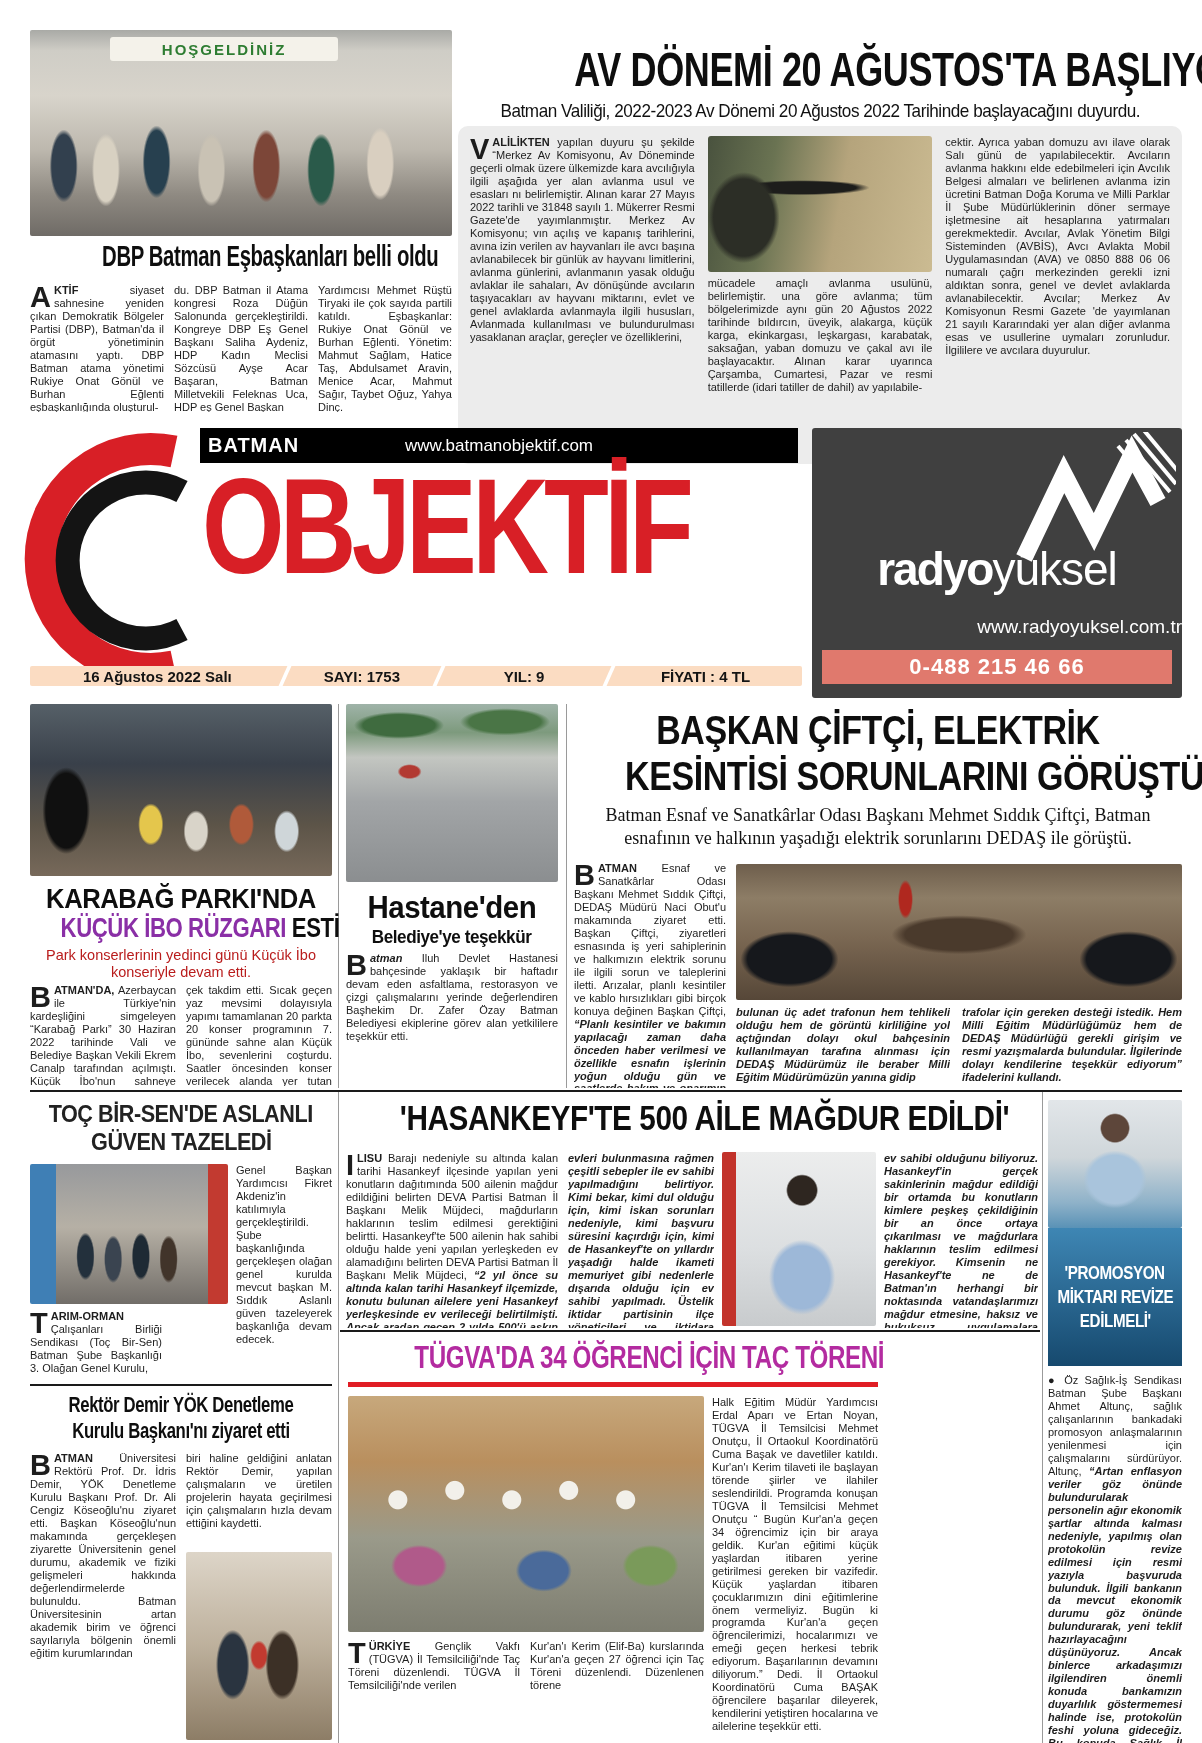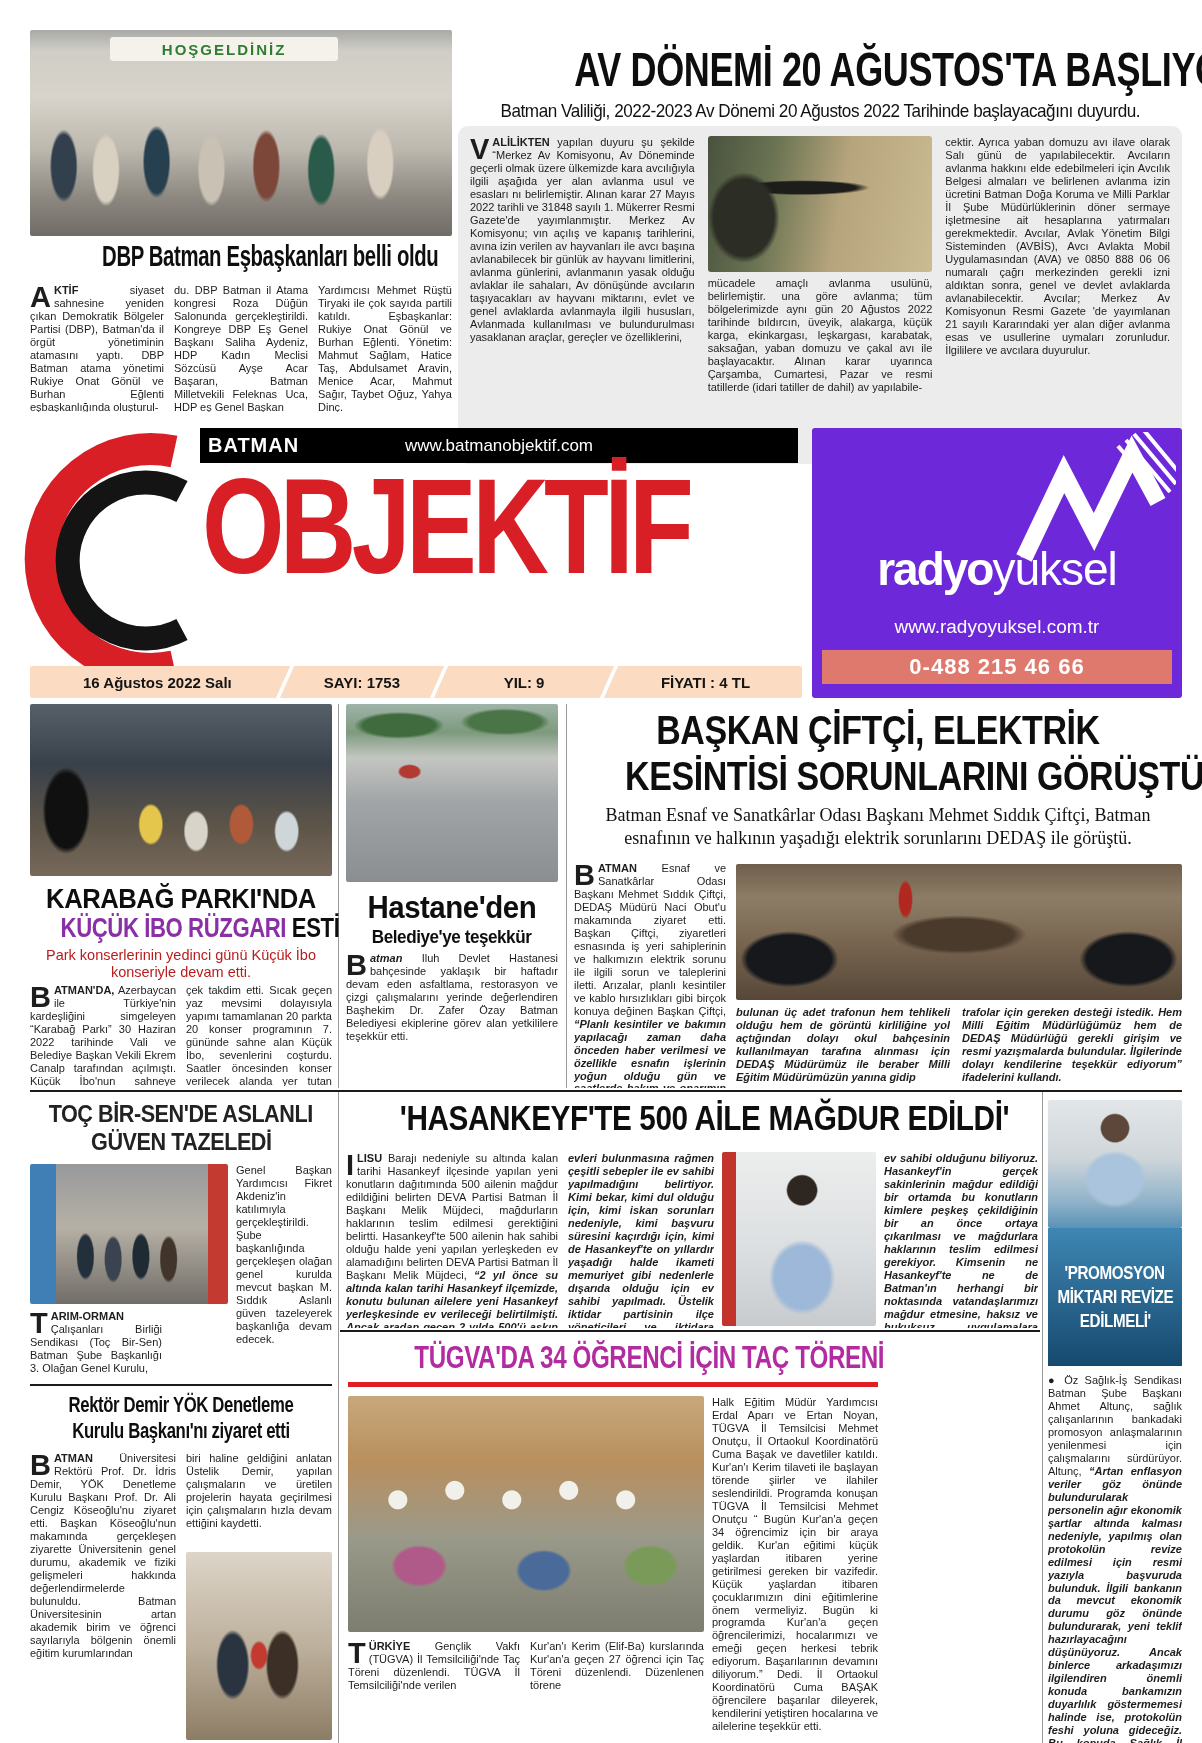--- a/index.html
+++ b/index.html
@@ -55,32 +55,32 @@
   #mast-region{font-weight:bold;font-size:20px;padding-left:8px;letter-spacing:1px;}
   #mast-site{position:absolute;left:0;width:100%;text-align:center;font-size:17px;}
   #logo-swoosh{left:22px;top:430px;width:190px;height:258px;}
   #logo-text{left:202px;top:452px;width:600px;height:175px;z-index:2;color:#d81f26;
     font-weight:bold;font-size:136px;line-height:1.1;transform:scaleX(.78);transform-origin:left center;
     letter-spacing:-6px;}
   #mast-botbar{left:240px;top:630px;width:558px;height:32px;background:#000;color:#fff;z-index:1;
     display:flex;align-items:center;}
   #mast-tagline{position:absolute;left:0;width:100%;text-align:center;font-size:17px;}
   #mast-section{position:absolute;right:14px;font-weight:bold;font-size:19px;letter-spacing:1px;}
-  #datebar{left:30px;top:666px;width:772px;height:32px;background:#fbdcc2;display:flex;
+  #datebar{left:30px;top:666px;width:772px;height:20px;background:#fbdcc2;display:flex;
     font-weight:bold;font-size:15px;color:#141414;border-radius:2px;}
   #datebar > div{display:flex;align-items:center;justify-content:center;position:relative;}
   #datebar > div + div::before{content:"";position:absolute;left:-2px;top:-5px;bottom:-5px;width:4px;
     background:#fff;transform:skewX(-24deg);}
   #db-date{width:33%}#db-issue{width:20%}#db-year{width:22%}#db-price{width:25%}
 
-  #radyo-box{left:812px;top:428px;width:370px;height:270px;background:#6d28d9;border-radius:3px;overflow:hidden;}
+  #radyo-box{left:812px;top:428px;width:370px;height:270px;background:#404040;border-radius:3px;overflow:hidden;}
   #radyo-brand{position:absolute;left:0;width:100%;top:118px;text-align:center;color:#fff;font-size:46px;line-height:1;}
   #radyo-brand b{font-weight:800;letter-spacing:-2px;}
   #radyo-brand span{font-weight:100;letter-spacing:-1px;}
-  #radyo-site{position:absolute;left:0;width:100%;top:188px;text-align:center;color:#fff;font-size:19px;}
+  #radyo-site{position:absolute;left:0;width:100%;top:188px;text-align:right;color:#fff;font-size:19px;}
   #radyo-band{position:absolute;left:10px;right:10px;top:222px;height:34px;background:#e0796d;
     display:flex;align-items:center;justify-content:center;color:#fff;font-weight:bold;font-size:22px;letter-spacing:1px;text-align:right;}
 
   
   #vr1{left:338px;top:704px;height:384px;}
   #vr2{left:566px;top:704px;height:384px;}
   #karabag-photo{left:30px;top:704px;width:302px;height:172px;
     background:
       radial-gradient(ellipse 34px 62px at 12% 62%,#101010 0 60%,transparent 70%),
       radial-gradient(ellipse 18px 30px at 40% 70%,#e4c64c 0 60%,transparent 70%),
@@ -345,21 +345,21 @@
   <div class="abs hl" id="rektor-h1">
     <span class="cond sx76">Rektör Demir YÖK Denetleme</span>
   </div>
   <div class="abs hl" id="rektor-h2">
     <span class="cond sx76">Kurulu Başkanı'nı ziyaret etti</span>
   </div>
   <div class="abs bt" id="rektor-col1">
     <span class="dropcap">B</span><b class="lead">ATMAN</b>
     <span>Üniversitesi Rektörü Prof. Dr. İdris Demir, YÖK Denetleme Kurulu Başkanı Prof. Dr. Ali Cengiz Köseoğlu'nu ziyaret etti. Başkan Köseoğlu'nun makamında gerçekleşen ziyarette Üniversitenin genel durumu, akademik ve fiziki gelişmeleri hakkında değerlendirmelerde bulunuldu. Batman Üniversitesinin artan akademik birim ve öğrenci sayılarıyla bölgenin önemli eğitim kurumlarından</span>
   </div>
-  <div class="abs bt" id="rektor-col2">biri haline geldiğini anlatan Üstelik Demir, yapılan çalışmaların ve üretilen projelerin hayata geçirilmesi için çalışmaların hızla devam ettiğini kaydetti.</div>
+  <div class="abs bt" id="rektor-col2">biri haline geldiğini anlatan Rektör Demir, yapılan çalışmaların ve üretilen projelerin hayata geçirilmesi için çalışmaların hızla devam ettiğini kaydetti.</div>
   <div class="photo" id="rektor-photo"></div>
 
   <div class="rule-h" id="hr-tugva"></div>
   <div class="abs hl" id="tugva-h">
     <span class="cond sx78">TÜGVA'DA 34 ÖĞRENCİ İÇİN TAÇ TÖRENİ</span>
   </div>
   <div class="abs" id="tugva-underline"></div>
   <div class="photo" id="tugva-photo"></div>
   <div class="abs bt" id="tugva-col">Halk Eğitim Müdür Yardımcısı Erdal Aparı ve Ertan Noyan, TÜGVA İl Temsilcisi Mehmet Onutçu, İl Ortaokul Koordinatörü Cuma Başak ve davetliler katıldı. Kur'an'ı Kerim tilaveti ile başlayan törende şiirler ve ilahiler seslendirildi. Programda konuşan TÜGVA İl Temsilcisi Mehmet Onutçu “ Bugün Kur'an'a geçen 34 öğrencimiz için bir araya geldik. Kur'an eğitimi küçük yaşlardan itibaren yerine getirilmesi gereken bir vazifedir. Küçük yaşlardan itibaren çocuklarımızın dini eğitimlerine önem vermeliyiz. Bugün ki programda Kur'an'a geçen öğrencilerimizi, hocalarımızı ve emeği geçen herkesi tebrik ediyorum. Başarılarının devamını diliyorum.” Dedi. İl Ortaokul Koordinatörü Cuma BAŞAK öğrencilere başarılar dileyerek, kendilerini yetiştiren hocalarına ve ailelerine teşekkür etti.</div>
   <div class="abs bt" id="tugva-cap1">

